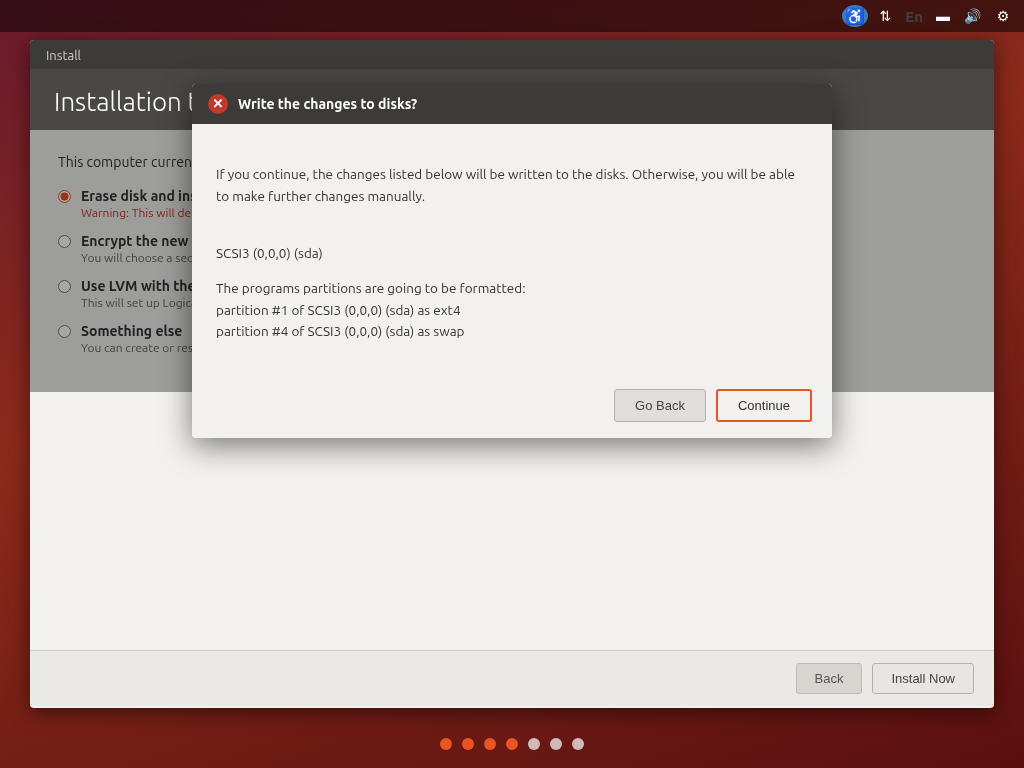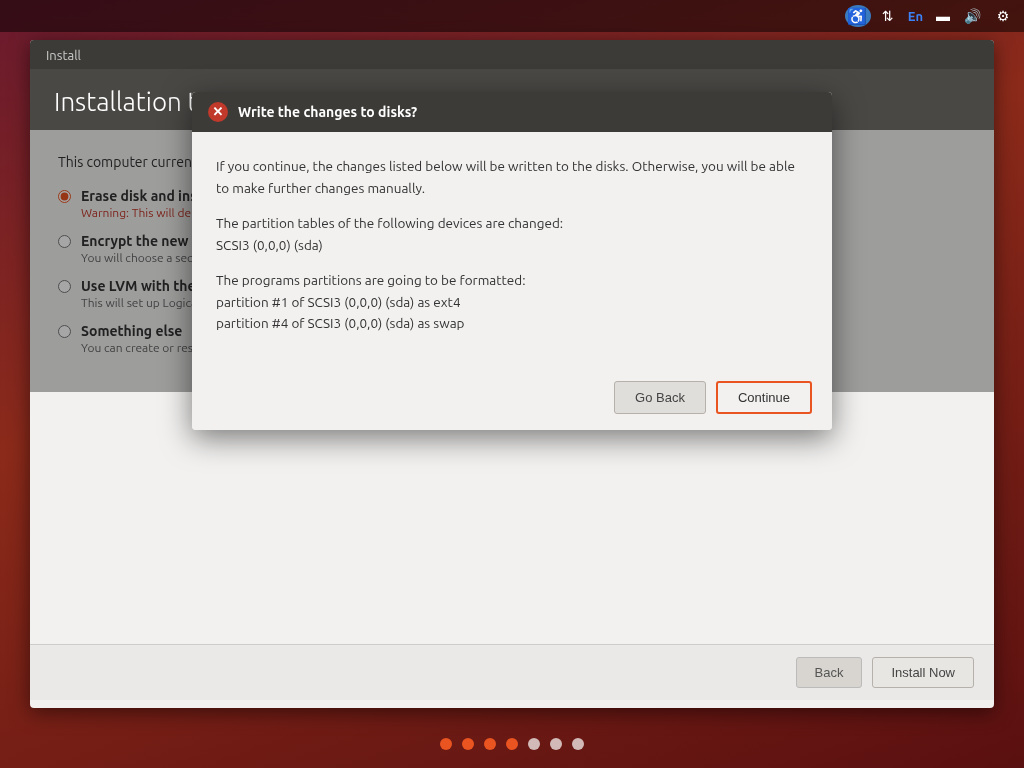--- a/index.html
+++ b/index.html
@@ -39,22 +39,22 @@
     }
 
     .topbar-icon.accessibility {
       background: #3a7abf;
       border-radius: 50%;
       font-size: 16px;
       font-weight: bold;
     }
 
     .topbar-en {
-      color: #3b82f6;
-      font-size: 13px;
+      color: #404040;
+      font-size: 15px;
       font-weight: bold;
       cursor: pointer;
       padding: 0 3px;
     }
 
     
     .installer-window {
       position: absolute;
       top: 40px;
       left: 30px;
@@ -129,21 +129,21 @@
     }
 
     .radio-option-text {
       display: flex;
       flex-direction: column;
     }
 
     
     .installer-bottom {
       position: absolute;
-      bottom: 8px;
+      bottom: 2px;
       left: 0;
       right: 0;
       height: 56px;
       background: #ebe9e7;
       border-top: 1px solid #ccc;
       display: flex;
       align-items: center;
       justify-content: flex-end;
       padding: 0 20px;
       gap: 10px;
@@ -238,21 +238,21 @@
       flex-shrink: 0;
     }
 
     .modal-title {
       font-size: 14px;
       font-weight: bold;
       color: white;
     }
 
     .modal-body {
-      padding: 24px 24px 20px;
+      padding: 40px 24px 20px;
       font-size: 13.5px;
       color: #333;
       line-height: 1.6;
     }
 
     .modal-body p {
       margin-bottom: 14px;
     }
 
     .modal-footer {
@@ -345,21 +345,21 @@
           <div class="modal-close-btn">
             <span>✕</span>
           </div>
           <span class="modal-title">Write the changes to disks?</span>
         </div>
         <div class="modal-body">
           <p>
             <span>If you continue, the changes listed below will be written to the disks. Otherwise, you will be able to make further changes manually.</span>
           </p>
           <p>
-            <span>The partition tables of the following devices are changed:</span><br>
+            <br>
             <span>SCSI3 (0,0,0) (sda)</span>
           </p>
           <p>
             <span>The programs partitions are going to be formatted:</span><br>
             <span>partition #1 of SCSI3 (0,0,0) (sda) as ext4</span><br>
             <span>partition #4 of SCSI3 (0,0,0) (sda) as swap</span>
           </p>
         </div>
         <div class="modal-footer">
           <button class="btn-goback">Go Back</button>

